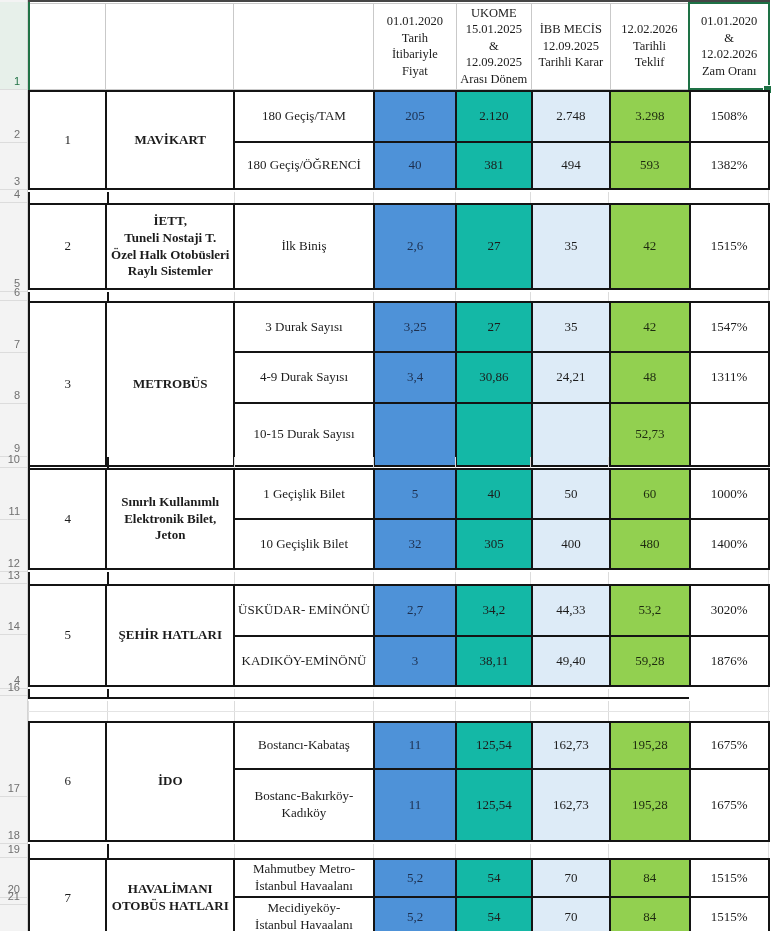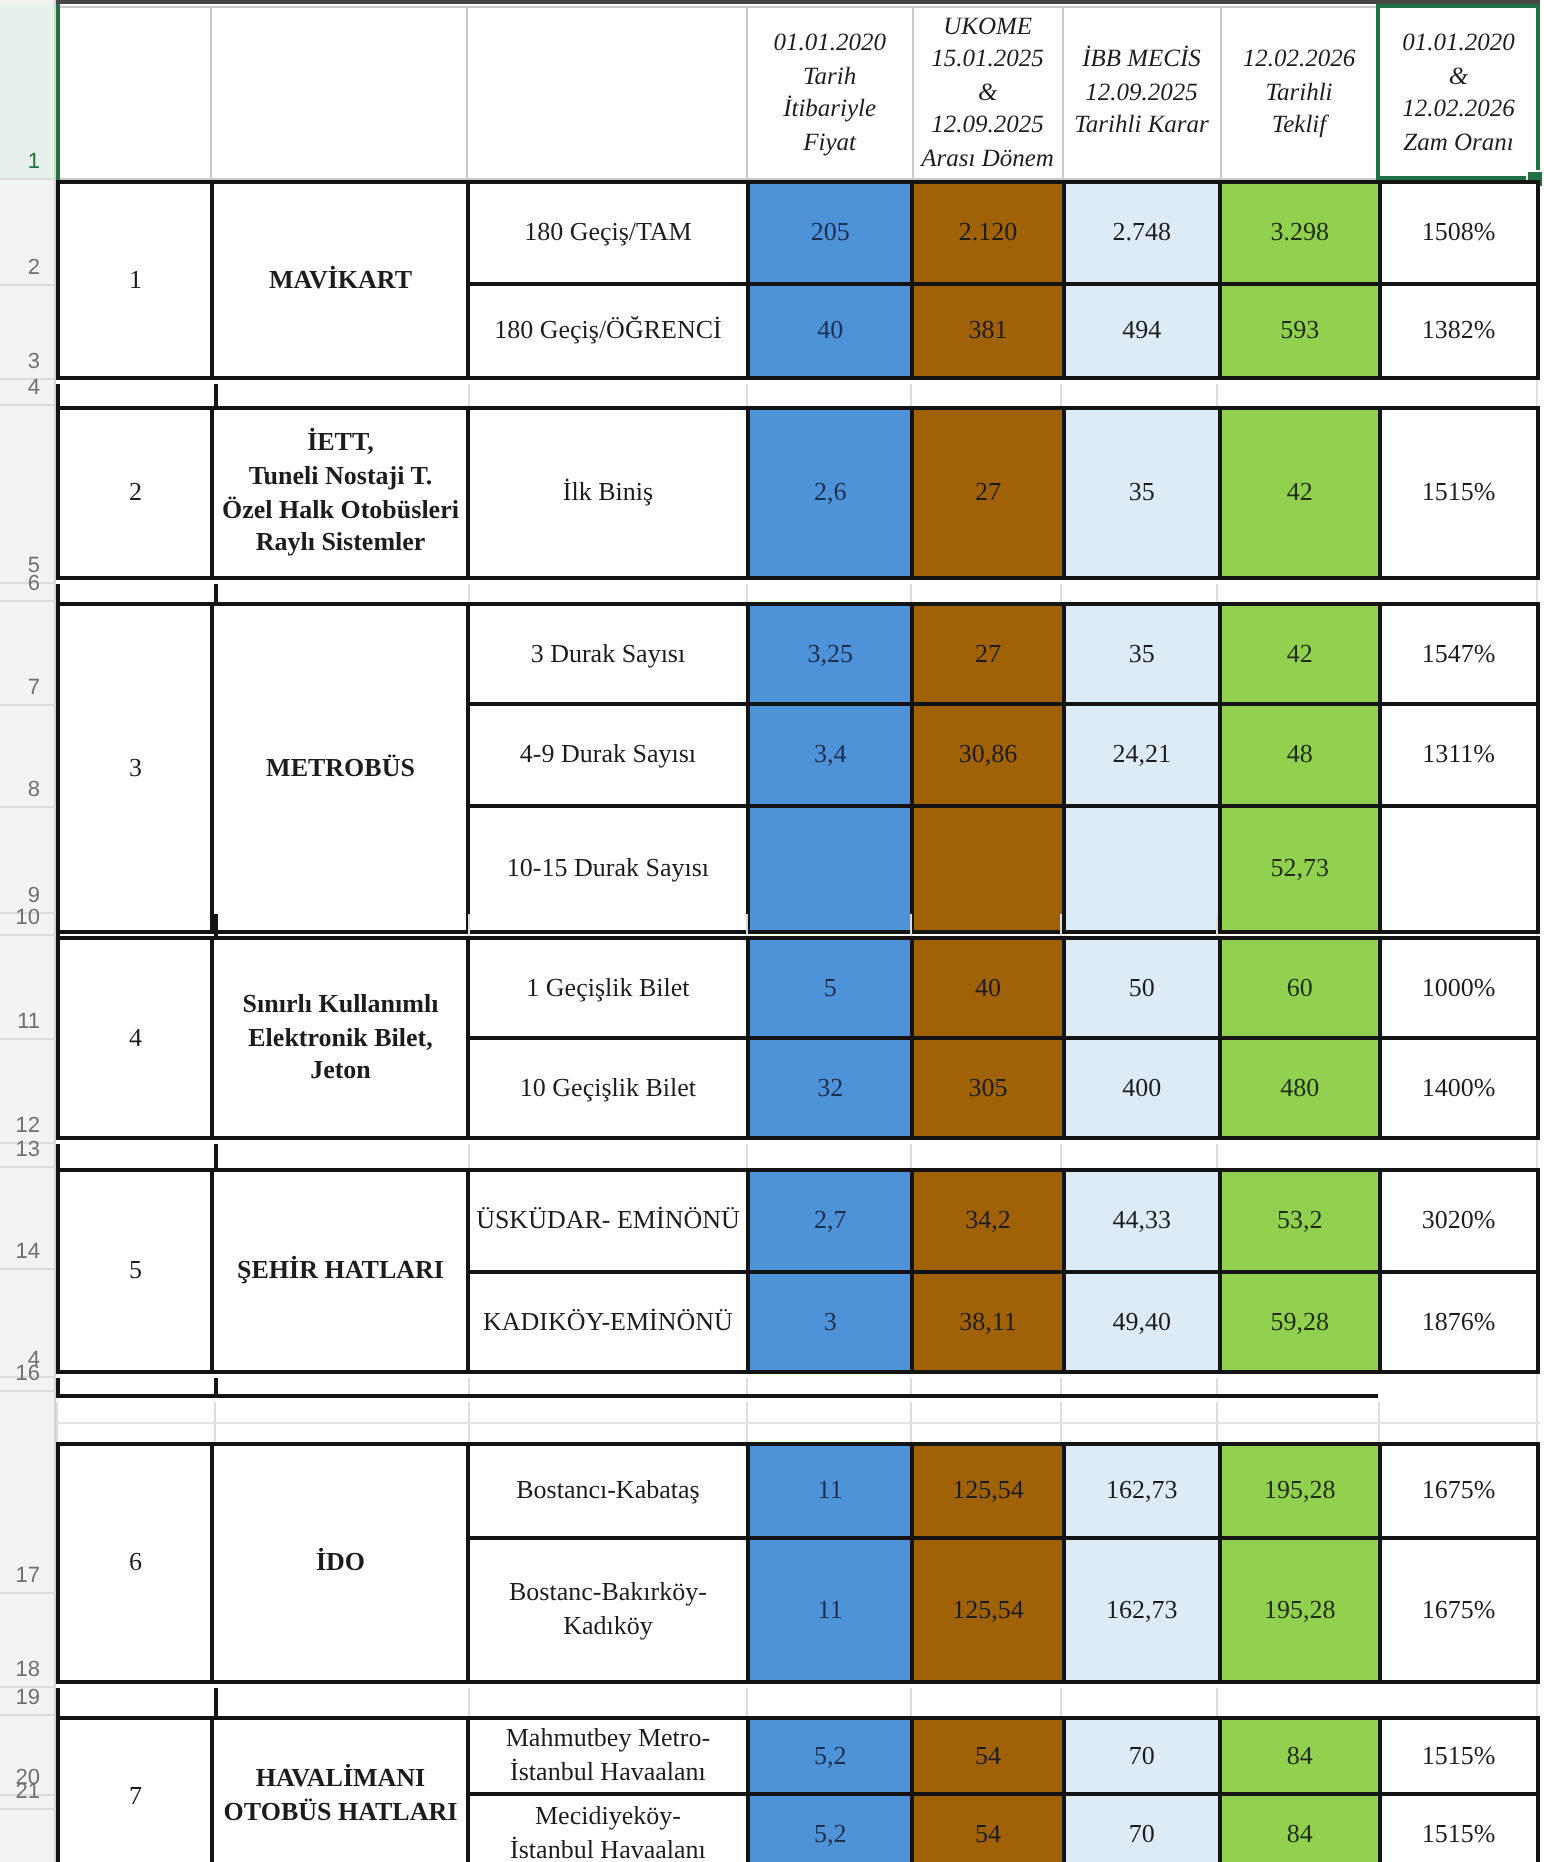--- a/index.html
+++ b/index.html
@@ -20,26 +20,26 @@
   .vfaint{position:absolute;top:0;width:1px;height:931px;background:#e0e0e0;}
   
   table.blk{position:absolute;border-collapse:collapse;table-layout:fixed;width:742px;}
   table.blk td{border:2px solid #141414;text-align:center;vertical-align:middle;padding:0;
     font-size:13px;white-space:pre-line;line-height:1.3;overflow:hidden;}
   td.no{font-size:13px;}
   td.cat{font-weight:bold;font-size:12.5px;text-align:left;padding-left:5px;line-height:1.4;}
   td.cat.center{text-align:center;padding-left:0;}
   td.item{font-size:12.5px;}
   td.fiyat{background:#4E92D8;color:#1d2f4e;}
-  td.ukome{background:#a16207;}
+  td.ukome{background:#14b8a6;}
   td.ibb{background:#DDEBF7;}
   td.teklif{background:#92D050;color:#1e2b10;}
   td.zam{border:1px solid #d9d9d9;border-left:2px solid #141414;background:#ffffff;font-size:13px;}
   
-  table.hdr{position:absolute;border-collapse:collapse;table-layout:fixed;width:742px;font-style:italic;}
+  table.hdr{position:absolute;border-collapse:collapse;table-layout:fixed;width:742px;}
   table.hdr td{border:1px solid #c9c9c9;text-align:center;vertical-align:middle;
     font-size:12.5px;line-height:1.32;white-space:pre-line;padding:0;}
   td.hsel{border:2px solid #1e7145 !important;}
   #handle{position:absolute;left:763px;top:85px;width:7px;height:7px;background:#1e7145;border:1px solid #ffffff;box-sizing:content-box;}
   
   .spacer{position:absolute;left:28px;width:661px;border-left:2px solid #141414;box-sizing:border-box;}
   .spacer .div1{position:absolute;left:77px;top:0;width:2px;height:100%;background:#141414;}
   .spacer .fv{position:absolute;top:0;width:1px;height:100%;background:#dcdcdc;}
   .spacer.closed{border-bottom:2px solid #141414;}
   .gap{position:absolute;left:28px;width:742px;}

